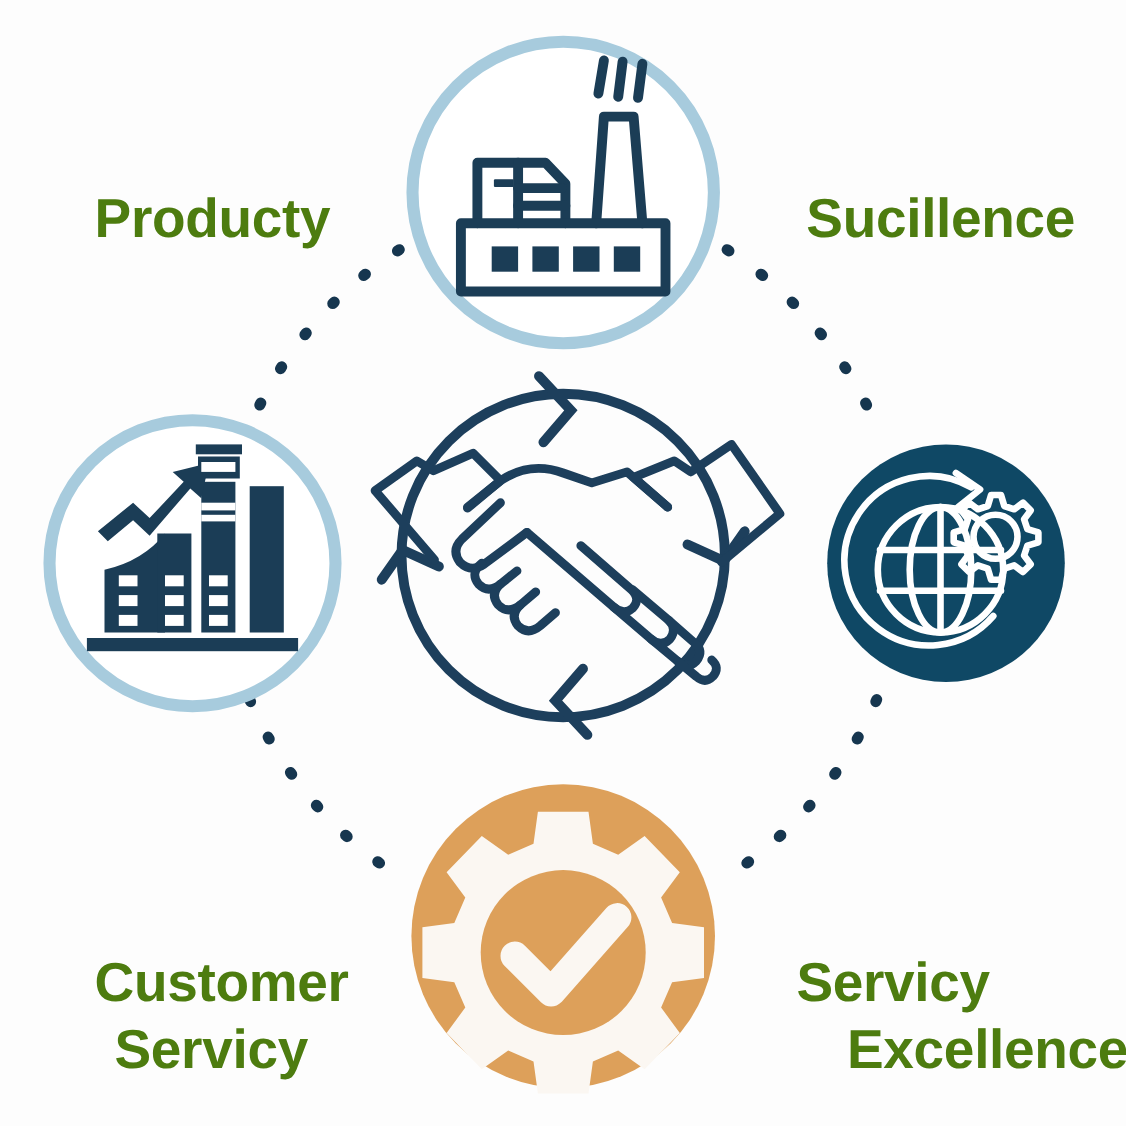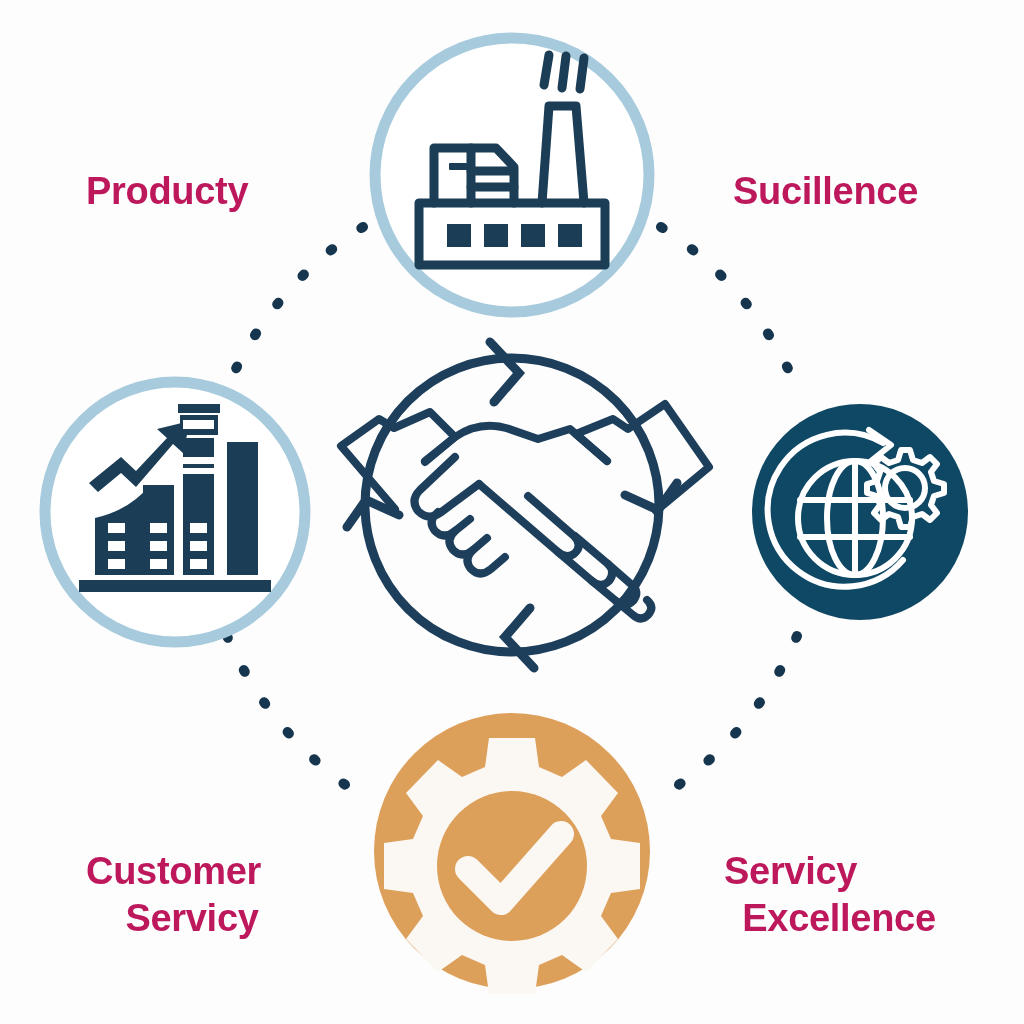--- a/index.html
+++ b/index.html
@@ -19,33 +19,33 @@
   }
   .svg-layer {
     position: absolute;
     top: 0;
     left: 0;
     width: 1024px;
     height: 1024px;
   }
   .label {
     position: absolute;
-    color: #be185d;
+    color: #4d7c0f;
     font-weight: bold;
-    font-size: 38px;
+    font-size: 50px;
     line-height: 1.22;
     letter-spacing: -0.3px;
     white-space: pre-line;
   }
   #label-top-left   { left: 86px;  top: 168px; text-align: left; }
   #label-top-right  { left: 733px; top: 168px; text-align: left; }
   #label-bottom-left{ left: 86px;  top: 802px; text-align: left; width: 212px; }
   #label-bottom-right{ left: 724px; top: 802px; text-align: left; width: 230px; }
   #label-bottom-left .l2 { display: block; text-align: center; }
-  #label-bottom-right .l2 { display: block; text-align: center; }
+  #label-bottom-right .l2 { display: block; text-align: center; margin-left: 46px; }
 </style>
 </head>
 <body>
 
 <div id="stage">
 
   <svg class="svg-layer" viewBox="0 0 1024 1024">
 
     <g fill="none" stroke="#16364f" stroke-width="10" stroke-linecap="round" stroke-dasharray="2 36">
       <path d="M 363 227 A 360 360 0 0 0 227 388"></path>

